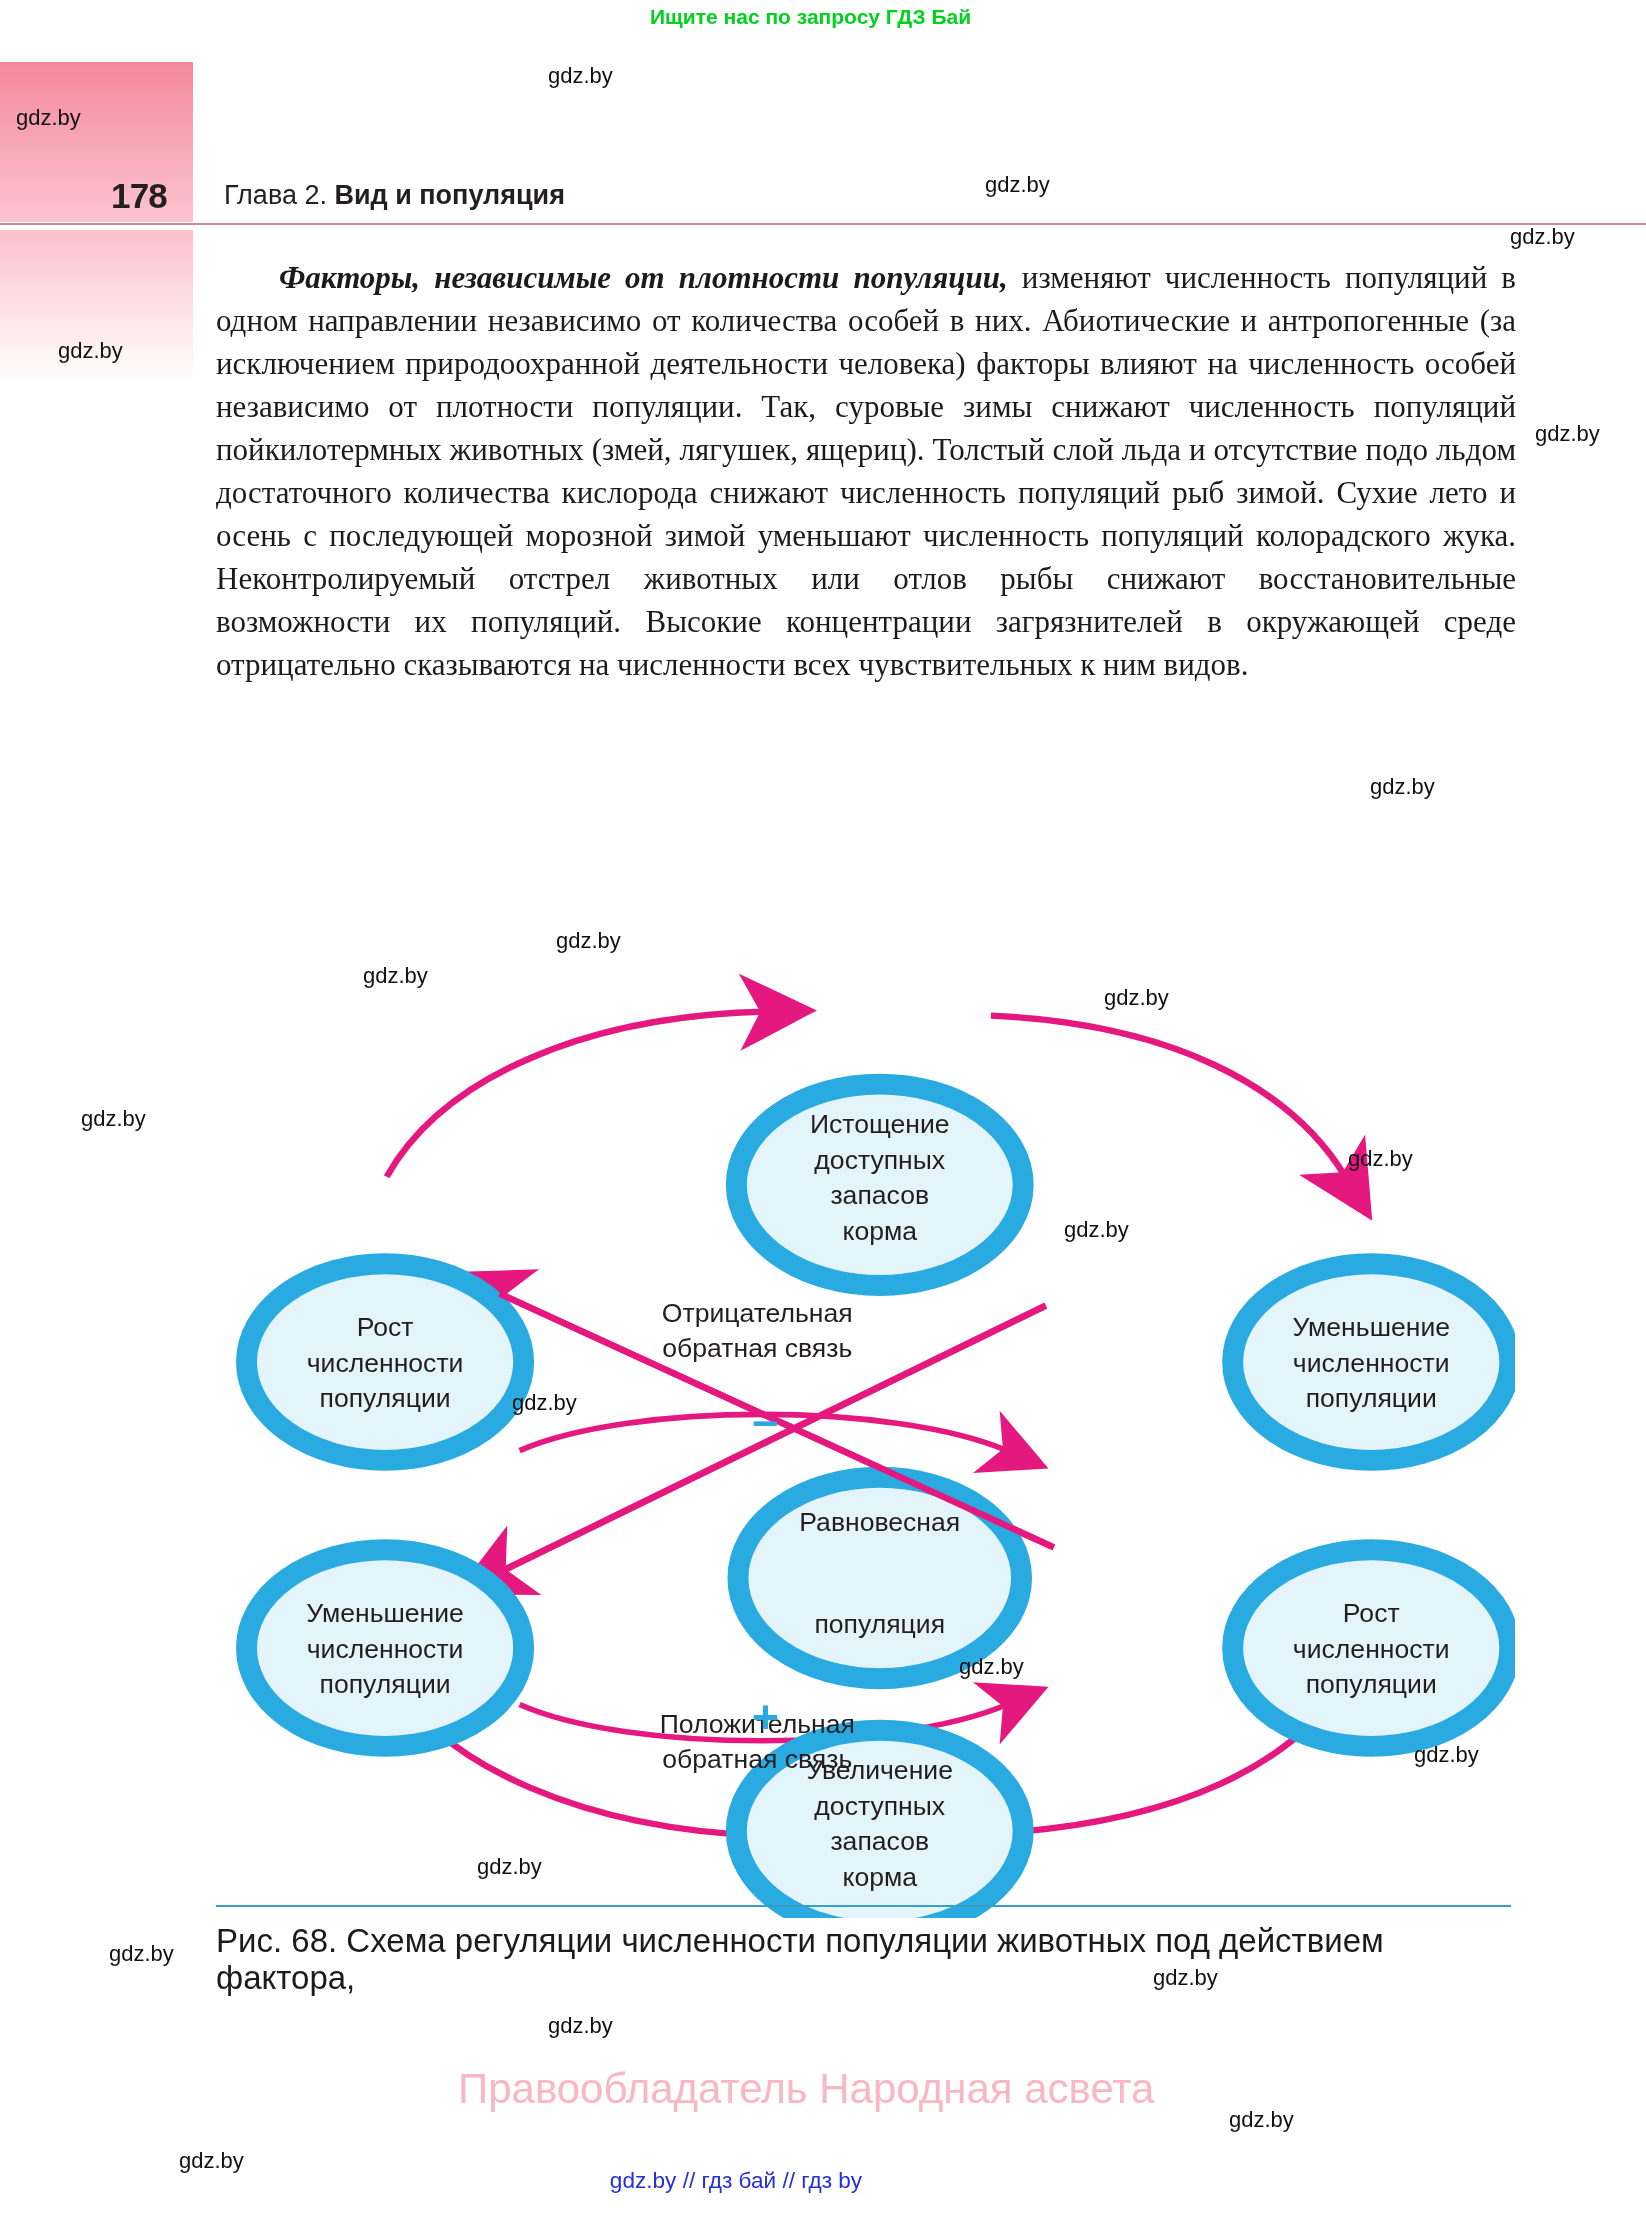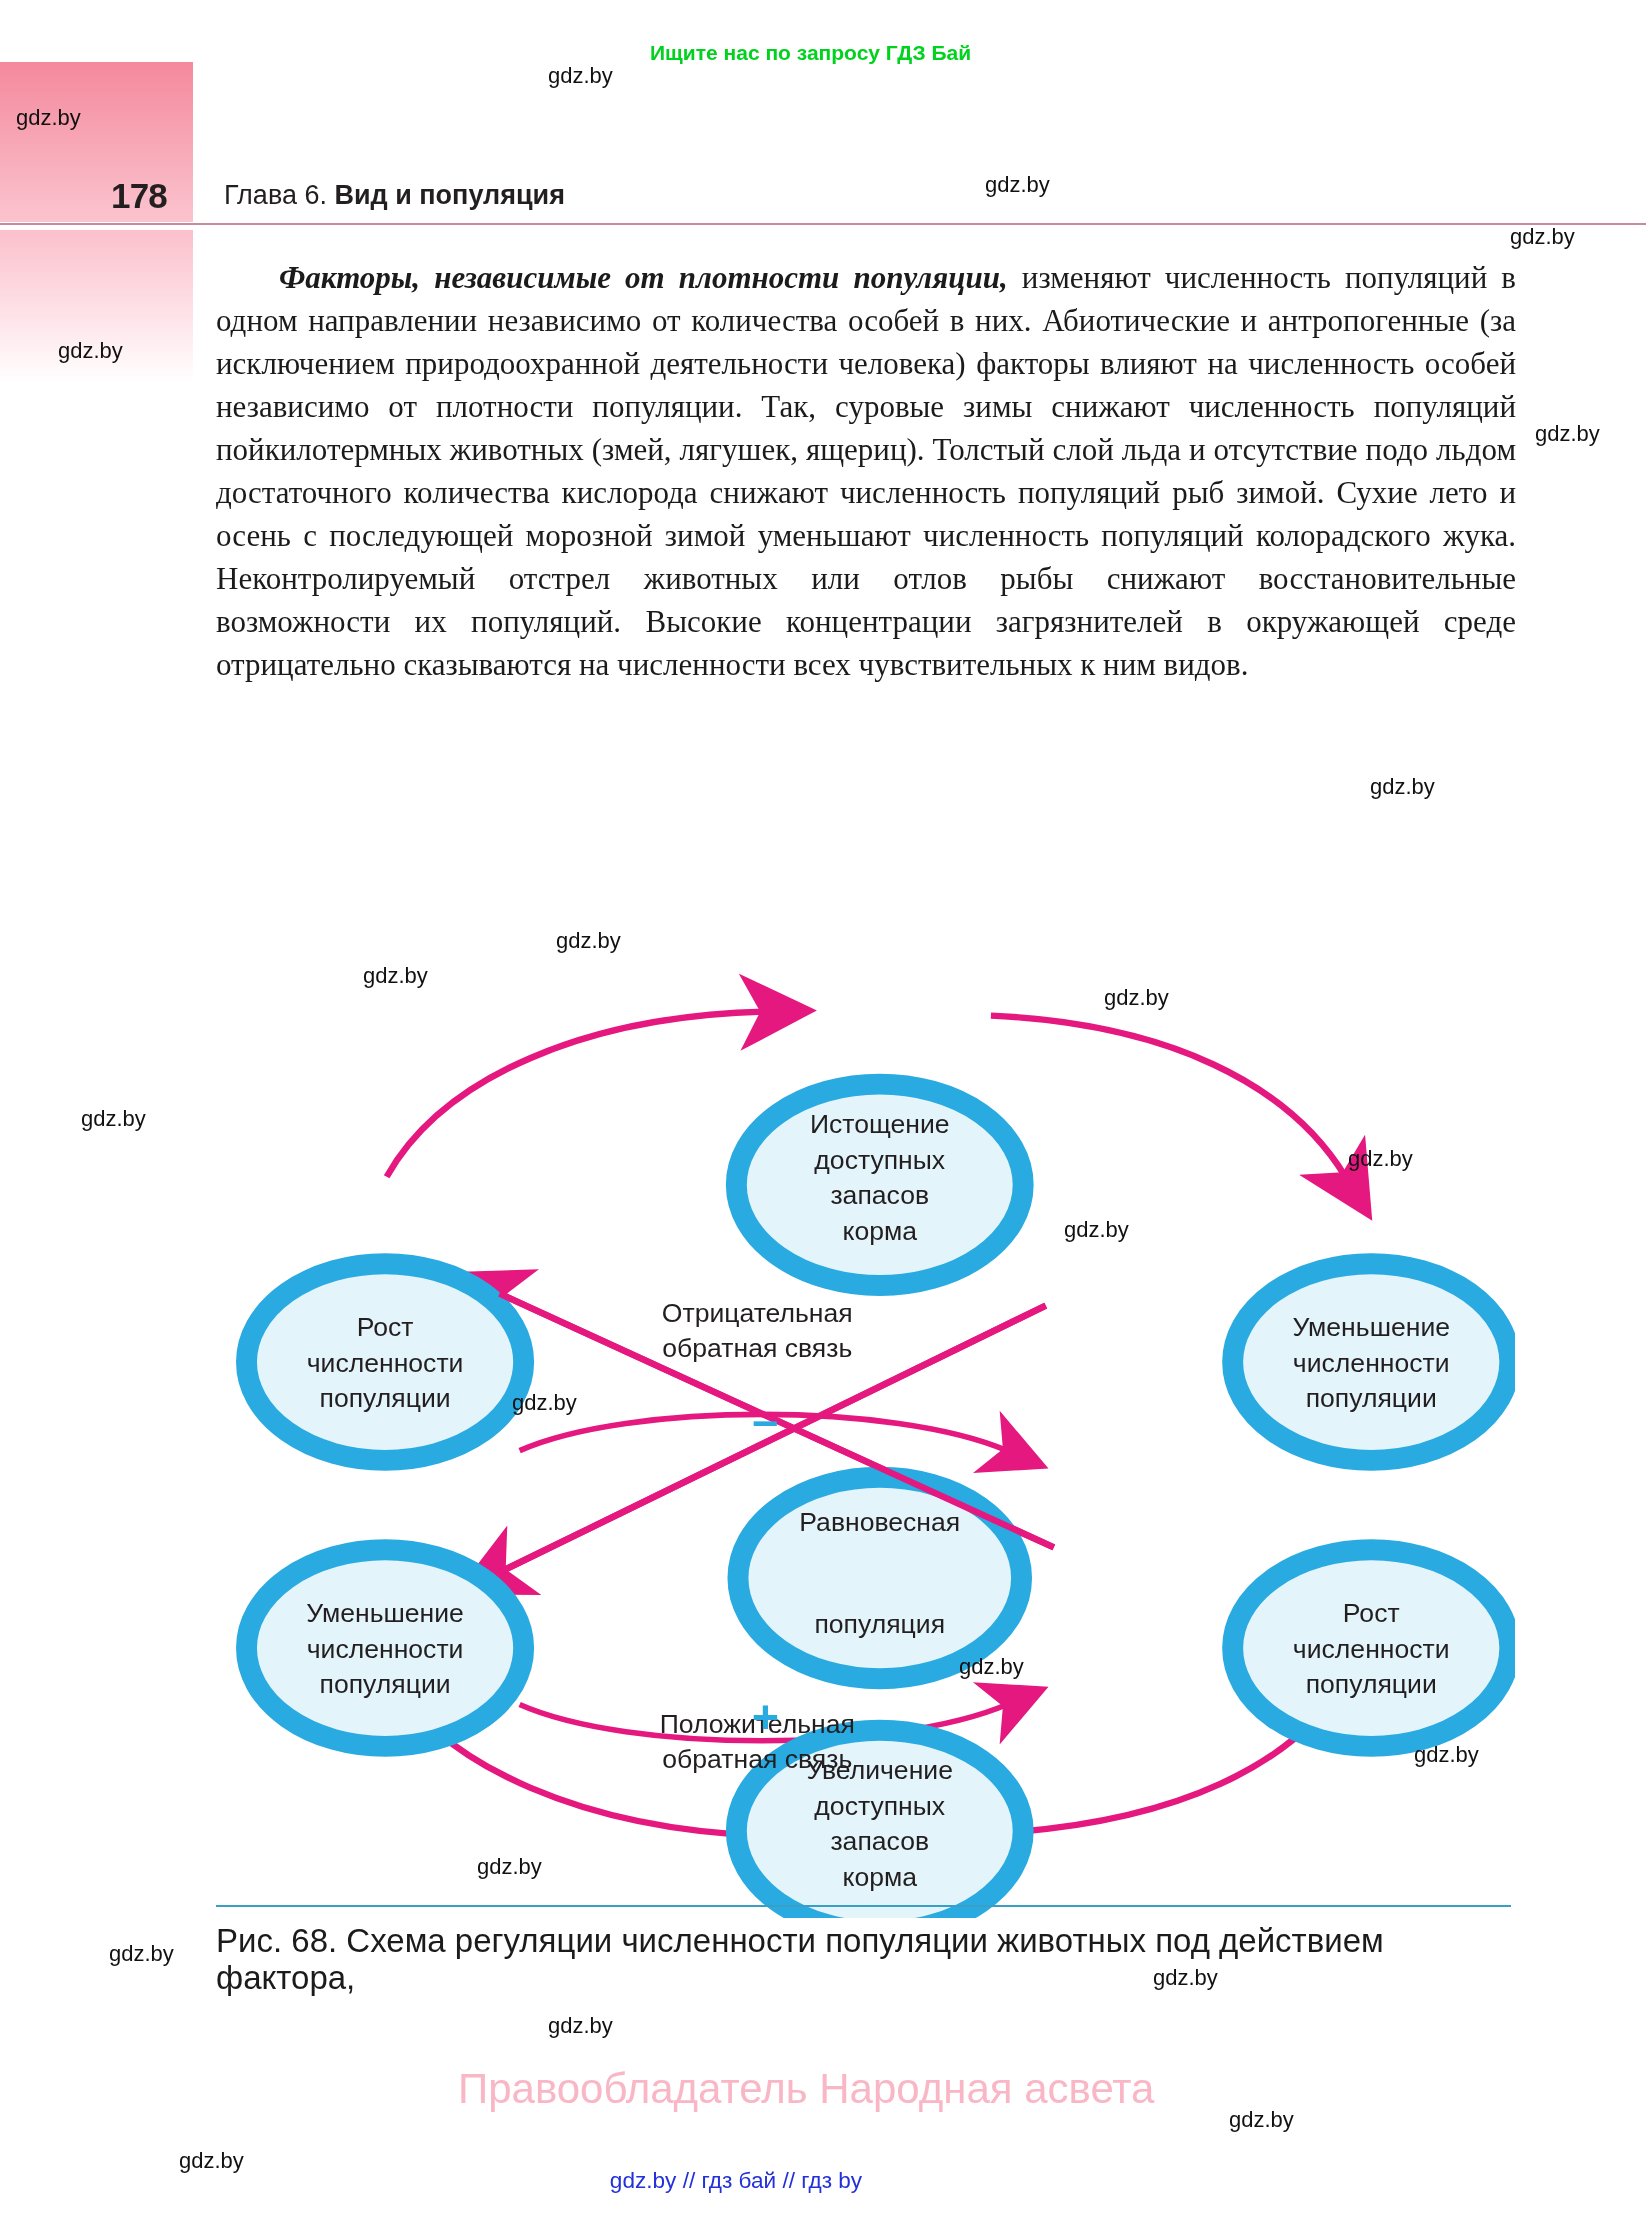--- a/index.html
+++ b/index.html
@@ -9,21 +9,21 @@
     -webkit-font-smoothing:antialiased;
   }
 
   
   .wm{
     position:absolute;color:#111;font-family:"Liberation Sans",sans-serif;
     font-size:22px;white-space:nowrap;pointer-events:none;
   }
   .wm-green{
     position:absolute;color:#00d21e;font-weight:bold;font-size:21px;
-    white-space:nowrap;font-family:"Liberation Sans",sans-serif;margin-top:36px;
+    white-space:nowrap;font-family:"Liberation Sans",sans-serif;
   }
   .wm-pink{
     position:absolute;color:#f9b7c6;font-size:42px;white-space:nowrap;
     font-family:"Liberation Sans",sans-serif;
   }
 
   
   .pink-block-top{
     position:absolute;left:0;top:62px;width:193px;height:160px;
     background:linear-gradient(180deg,#f4899c 0%,#fbc4cf 100%);
@@ -78,21 +78,21 @@
   }
 </style>
 </head>
 <body>
 
 <div class="pink-block-top"></div>
 <div class="pink-block-bot"></div>
 
 <div class="pagenum">178</div>
 <div class="chapline">
-  <span>Глава 6.</span>
+  <span>Глава 2.</span>
   <b>Вид и популяция</b>
 </div>
 <div class="rule"></div>
 
 <div class="body-text">
   <p><span class="lead">Факторы, независимые от плотности популяции,</span><span> изменяют численность популяций в одном направлении независимо от количества особей в них. Абиотические и антропогенные (за исключением природоохранной деятельности человека) факторы влияют на численность особей независимо от плотности популяции. Так, суровые зимы снижают численность популяций пойкилотермных животных (змей, лягушек, ящериц). Толстый слой льда и отсутствие подо льдом достаточного количества кислорода снижают численность популяций рыб зимой. Сухие лето и осень с последующей морозной зимой уменьшают численность популяций колорадского жука. Неконтролируемый отстрел животных или отлов рыбы снижают восстановительные возможности их популяций. Высокие концентрации загрязнителей в окружающей среде отрицательно сказываются на численности всех чувствительных к ним видов.</span></p>
 </div>
 
 <div class="figure">
 <svg width="1314" height="991" viewBox="0 0 1630 1230" xmlns="http://www.w3.org/2000/svg">

